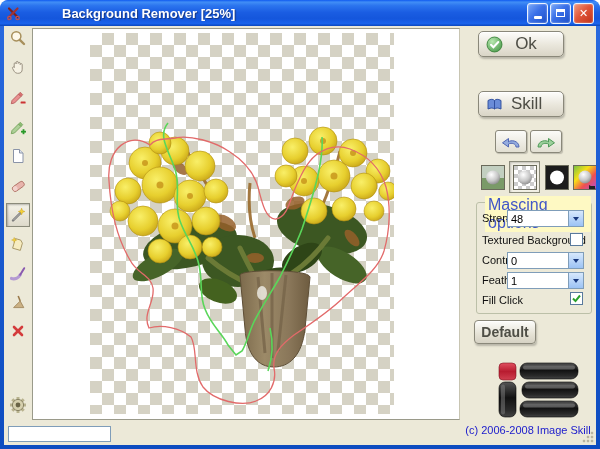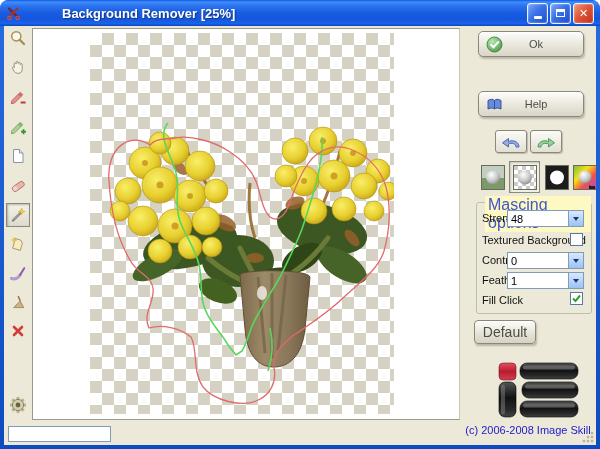--- a/index.html
+++ b/index.html
@@ -31,23 +31,23 @@
   
   .canvas{position:absolute;left:28px;top:2px;width:428px;height:392px;background:#fff;
     border:1px solid #9a9a8a;border-right-color:#c8c5b2;}
   .checker{position:absolute;left:57px;top:4px;width:304px;height:381px;
     background-image:conic-gradient(#d5d2c4 0 25%,#ffffff 0 50%,#d5d2c4 0 75%,#ffffff 0);
     background-size:24px 24px;}
   .checker svg{position:absolute;left:0;top:0;}
 
   
   .rpanel{position:absolute;left:456px;top:0;width:136px;height:395px;}
-  .xbtn{position:absolute;left:18px;width:106px;height:26px;border:1px solid #8a887a;border-radius:5px;
+  .xbtn{position:absolute;left:18px;width:86px;height:26px;border:1px solid #8a887a;border-radius:5px;
     background:linear-gradient(180deg,#fdfdfb,#e9e6db 55%,#d9d5c7);box-shadow:inset 0 1px 0 #fff,1px 2px 2px rgba(0,0,0,.22);
-    display:flex;align-items:center;color:#4e4e46;font-size:11px;}
+    display:flex;align-items:center;color:#4e4e46;font-size:17px;}
   .xbtn .bicon{margin:0 8px 0 7px;display:flex;}
   .xbtn .blabel{flex:1;text-align:center;margin-right:22px;}
   .smallbtn{position:absolute;width:32px;height:23px;border:1px solid #8a887a;border-radius:3px;
     background:linear-gradient(180deg,#fbfbf8,#e2dfd2);box-shadow:1px 1px 1px rgba(0,0,0,.2);
     display:flex;align-items:center;justify-content:center;}
   .modebtn{position:absolute;top:139px;width:24px;height:25px;border:1px solid #6a6a5a;overflow:hidden;}
   .modesel{position:absolute;top:135px;width:31px;height:32px;border:1px solid #8a8a7a;
     background:#f2f0e6;box-shadow:inset 1px 1px 2px rgba(0,0,0,.2);display:flex;align-items:center;justify-content:center;}
   .modesel .modebtn{position:static;}
 
@@ -57,21 +57,21 @@
   .combo{position:absolute;width:77px;height:17px;background:#fff;border:1px solid #7f9db9;display:flex;}
   .combo .cval{flex:1;font-size:11px;padding:2px 8px 0 3px;color:#000;}
   .combo .carrow{width:15px;border-left:1px solid #7f9db9;
     background:linear-gradient(180deg,#d7e8fc,#9cc3f5);display:flex;align-items:center;justify-content:center;}
   .tri{width:0;height:0;border-left:3.5px solid transparent;border-right:3.5px solid transparent;border-top:4px solid #18387e;}
   .checkbox{position:absolute;width:13px;height:13px;background:#fff;border:1px solid #5a7a9c;
     display:flex;align-items:center;justify-content:center;}
 
   .defaultbtn{position:absolute;left:14px;top:294px;width:62px;height:24px;border:1px solid #8a887a;border-radius:4px;
     background:linear-gradient(180deg,#fdfdfb,#e5e2d5 60%,#d6d2c4);box-shadow:inset 0 1px 0 #fff,1px 2px 2px rgba(0,0,0,.22);
-    color:#4e4e46;font-size:14px;display:flex;align-items:center;justify-content:center;}
+    color:#4e4e46;font-size:14px;display:flex;align-items:center;justify-content:center;font-weight:bold;}
   .logo{position:absolute;left:37px;top:336px;}
   .copyright{position:absolute;left:0;top:398px;width:136px;text-align:center;color:#1a1acc;font-size:11px;}
 
   
   .statusbar{position:absolute;left:0;top:395px;width:592px;height:24px;}
   .status-input{position:absolute;left:4px;top:5px;width:103px;height:16px;border:1px solid #7f9db9;
     background:#fff;font-size:11px;padding:0 3px;font-family:"Liberation Sans",sans-serif;}
   .status-msg{position:absolute;left:111px;top:4px;width:348px;height:18px;background:#f0eee1;
     border:1px solid;border-color:#9d9a88 #f8f6ec #f8f6ec #9d9a88;font-size:11px;color:#222;
     padding:2px 0 0 6px;white-space:nowrap;overflow:hidden;}
@@ -315,21 +315,21 @@
         </span>
         <span class="blabel">Ok</span>
       </div>
       <div class="xbtn" style="top:65px">
         <span class="bicon">
           <svg width="17" height="17" viewBox="0 0 17 17">
             <path d="M2 4.5 c3-1.6 5-1.6 6.5 0 c1.5-1.6 3.5-1.6 6.5 0 v8.5 c-3-1.3 -5-1.3 -6.5 0 c-1.5-1.3 -3.5-1.3 -6.5 0 z" fill="#6a8cd8" stroke="#2a4a9a" stroke-width="0.9"></path>
             <line x1="8.5" y1="4.5" x2="8.5" y2="13" stroke="#2a4a9a" stroke-width="0.9"></line>
           </svg>
         </span>
-        <span class="blabel">Help</span>
+        <span class="blabel">Skill</span>
       </div>
 
       <div class="smallbtn" style="left:35px;top:104px">
         <svg width="22" height="15" viewBox="0 0 22 15">
           <path d="M19 13 C19 6.5 10.5 5.5 8.5 8 L8.5 4.5 L2.5 8.8 L8.5 13 L8.5 10 C11.5 8.5 16 9.5 16 13 Z" fill="#94acdf" stroke="#5268b4" stroke-width="1"></path>
         </svg>
       </div>
       <div class="smallbtn" style="left:70px;top:104px">
         <svg width="22" height="15" viewBox="0 0 22 15">
           <g transform="scale(-1,1) translate(-22,0)">

